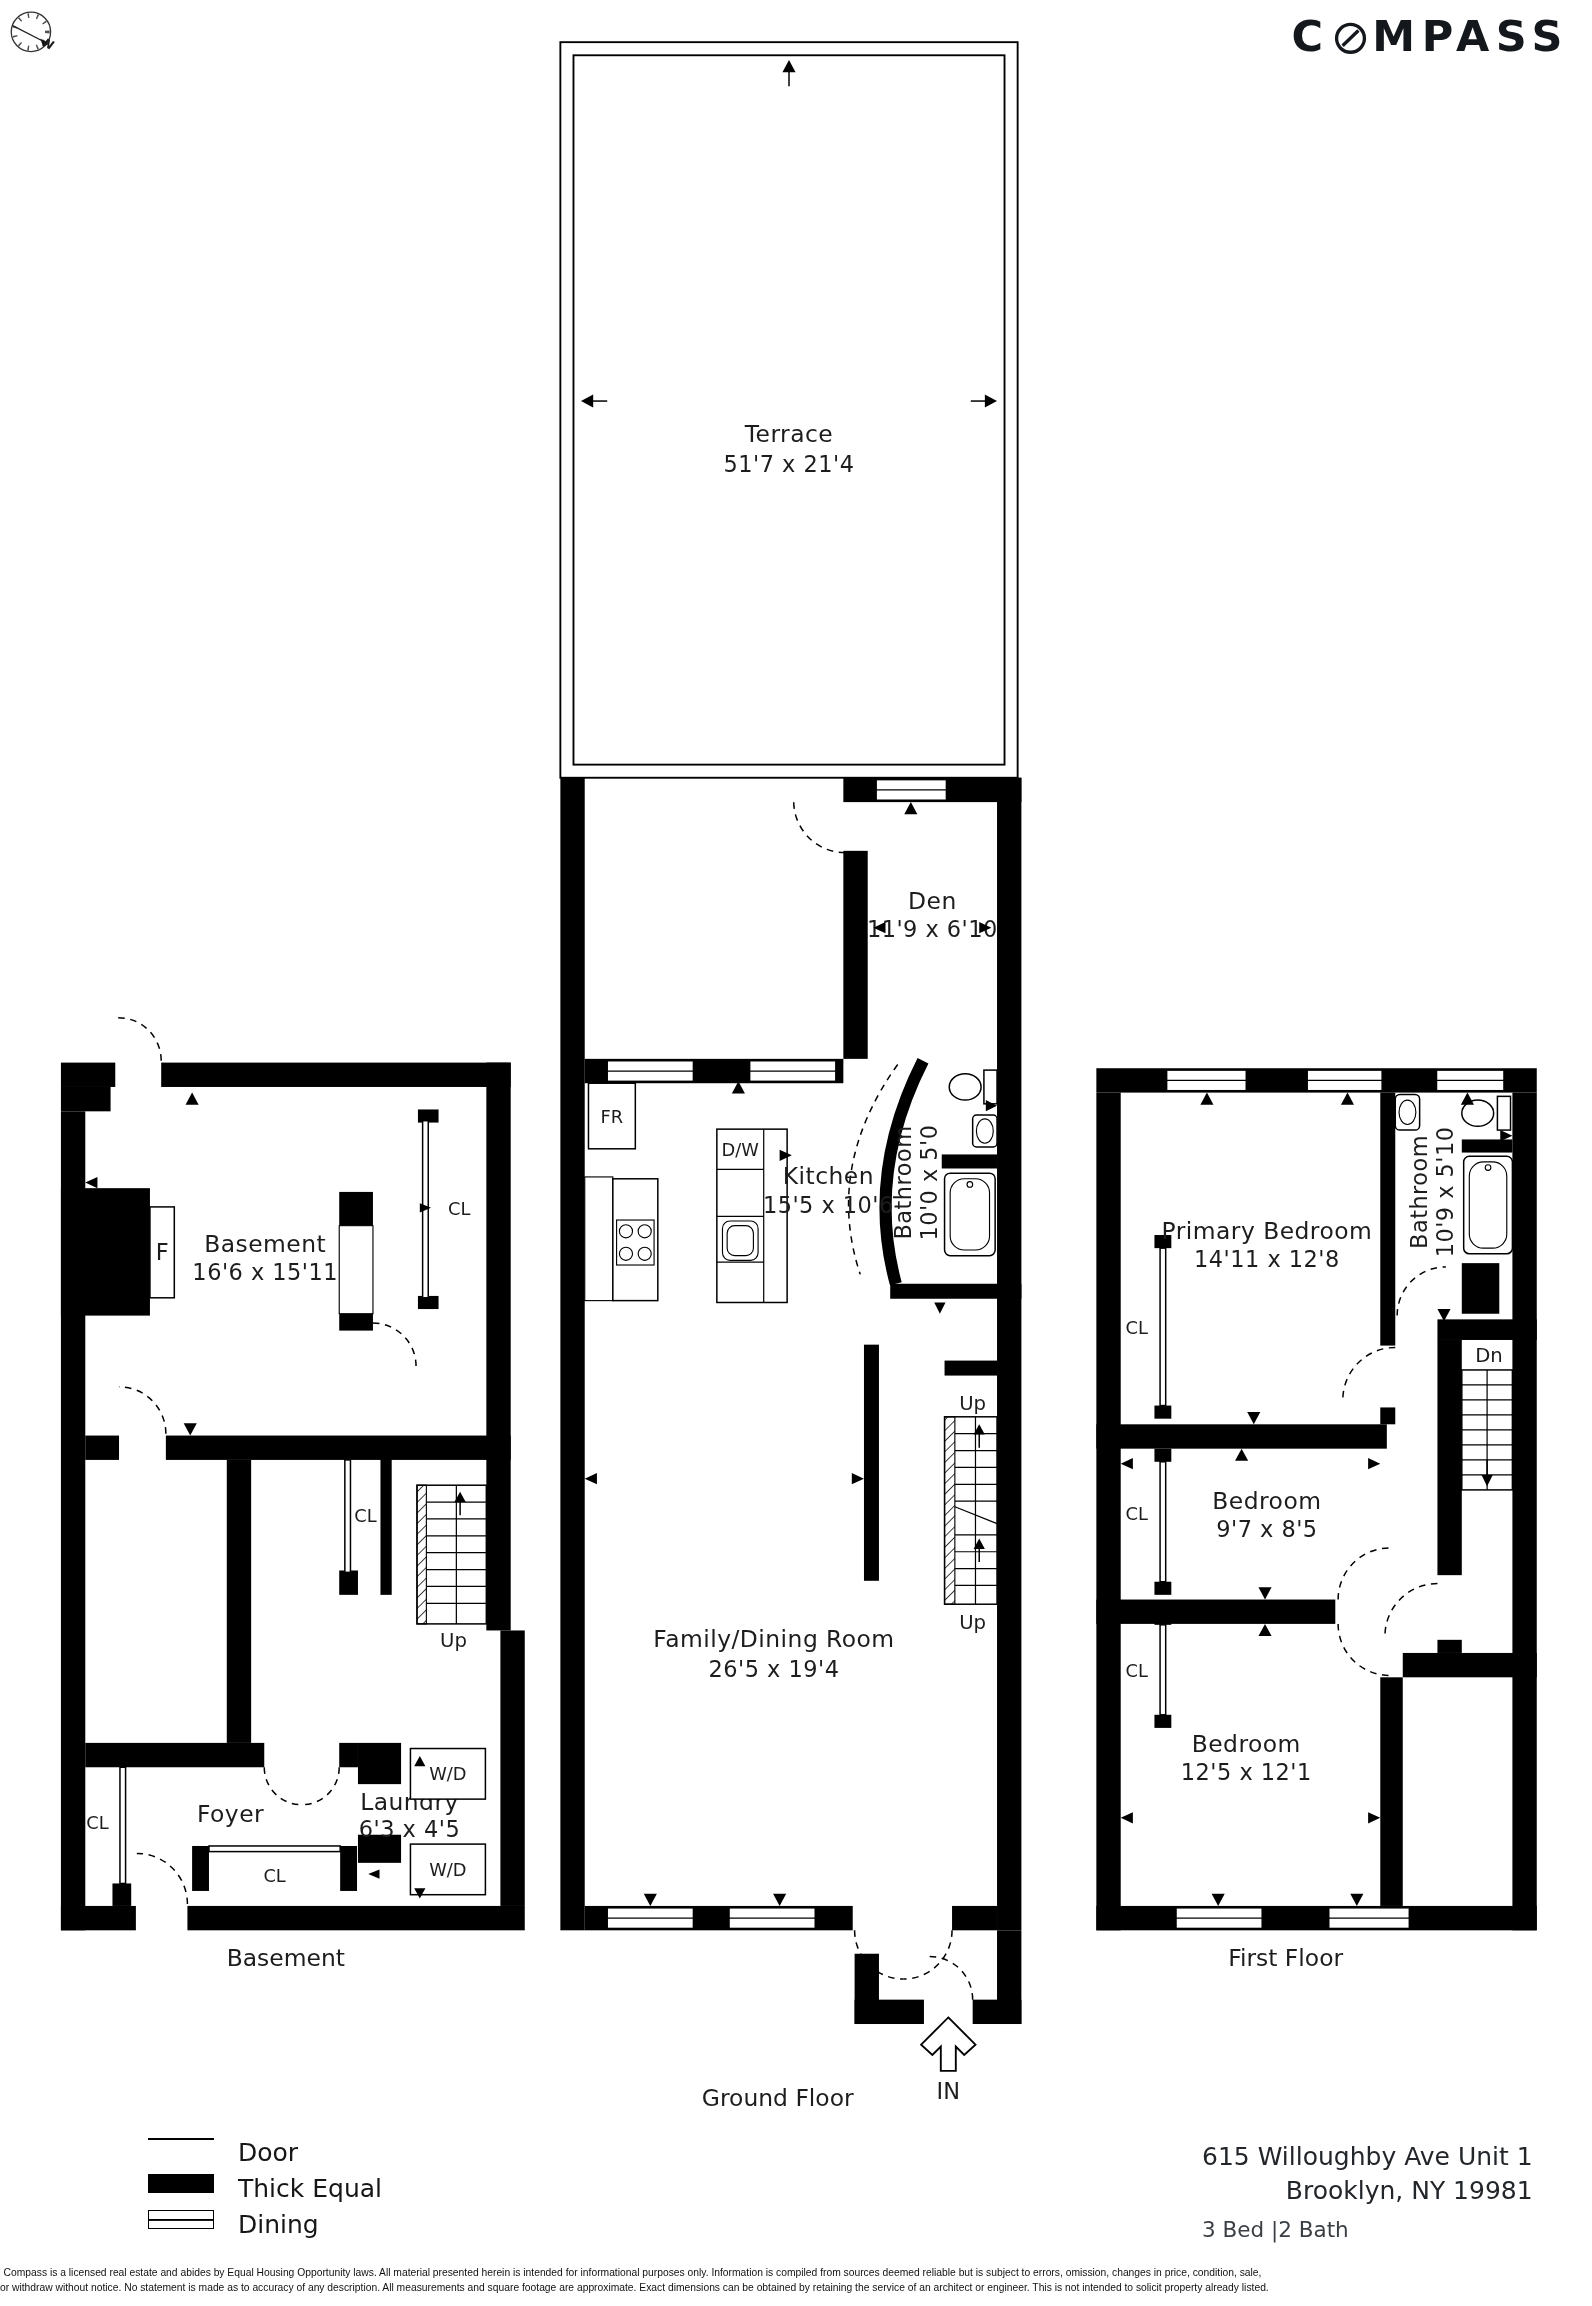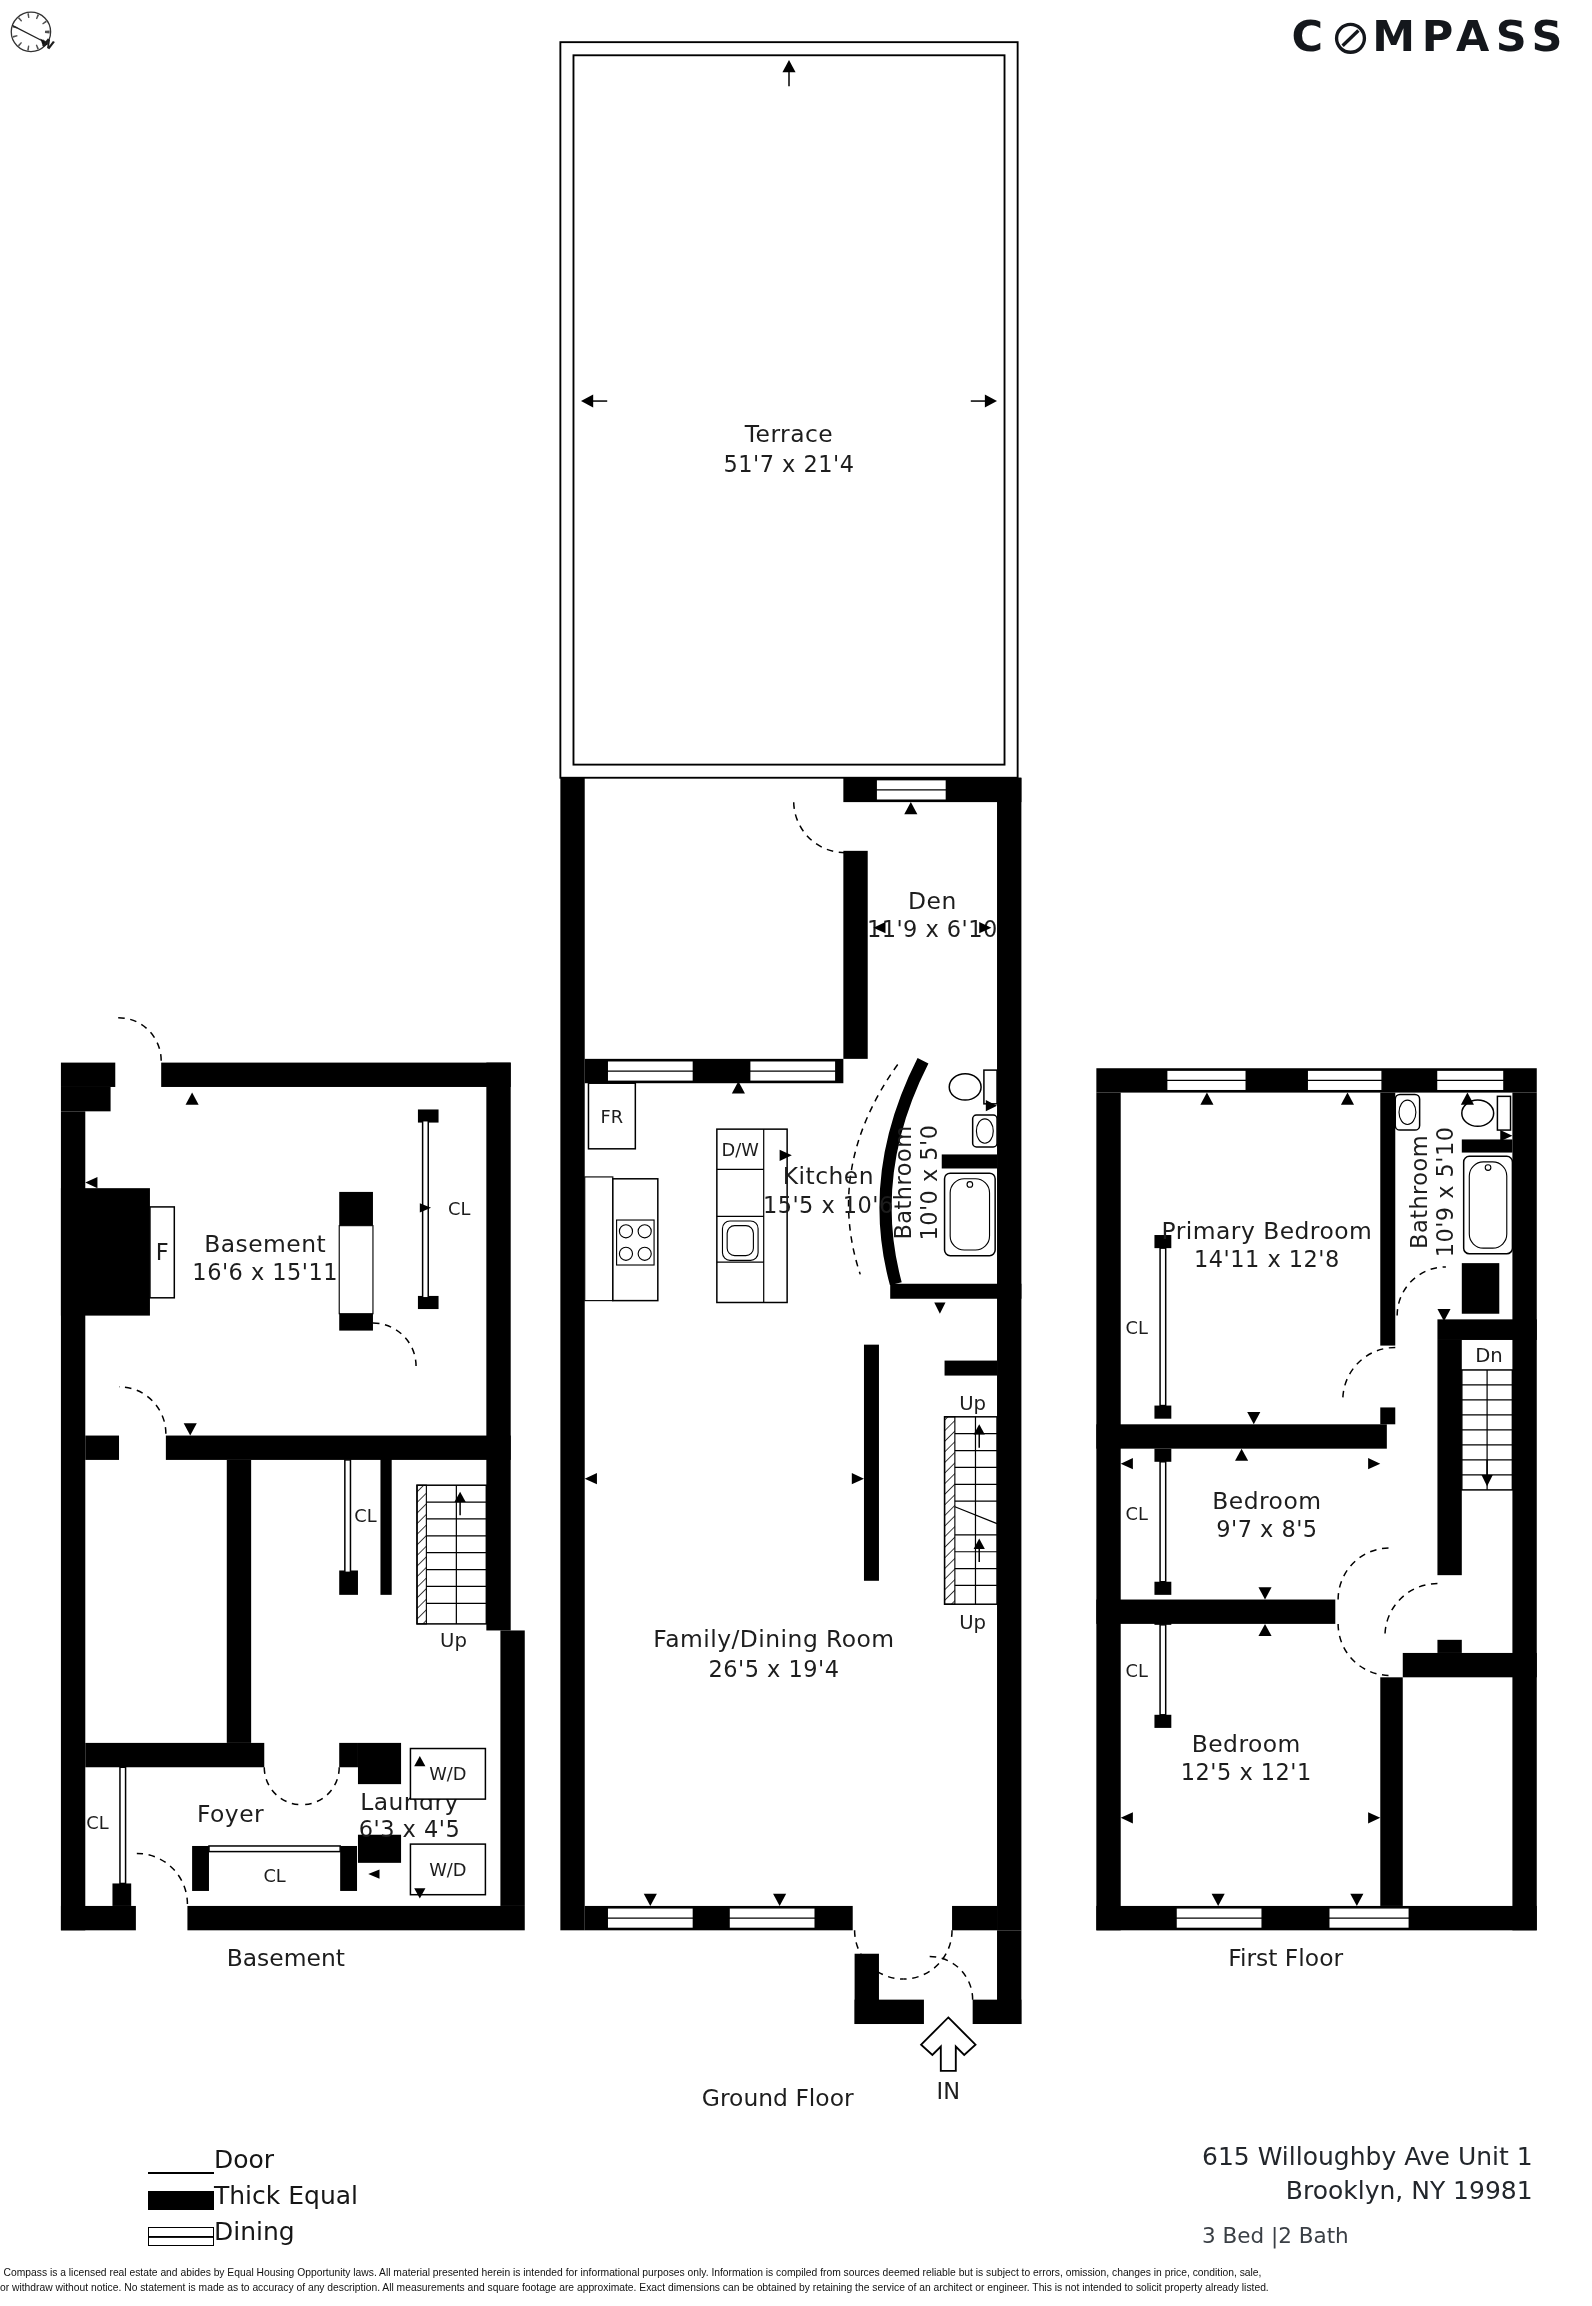--- a/index.html
+++ b/index.html
@@ -21,31 +21,31 @@
   .wall{fill:#000;}
   .thin{fill:none;stroke:#000;stroke-width:2;}
   .fixt{fill:#fff;stroke:#000;stroke-width:1.6;}
   .fixt2{fill:#fff;stroke:#000;stroke-width:1.2;}
   .arc{fill:none;stroke:#000;stroke-width:1.6;stroke-dasharray:7 6;}
   .tread{stroke:#000;stroke-width:1.3;}
   .arrow{fill:#000;}
   .stem{stroke:#000;stroke-width:1.6;}
   
   .legend{left:148px;top:2138px;}
-  .legend .row{display:flex;align-items:flex-end;height:36px;}
+  .legend .row{display:flex;align-items:flex-start;gap:24px;height:36px;}
   .legend .sym{width:66px;flex:0 0 66px;}
   .sym-door{height:1.9px;background:#000;}
   .sym-wall{height:19px;background:#000;}
   .sym-window{height:19px;border:1.9px solid #000;box-sizing:border-box;
               background:linear-gradient(#000,#000) center/100% 1.9px no-repeat;}
   .legend .txt{font-size:25px;color:#161616;}
   
   .address{left:1202px;top:2140px;line-height:34px;}
   .address .l1,.address .l2{font-size:25px;font-weight:500;color:#22262b;text-align:right;}
-  .address .l3{font-size:21.5px;color:#3a3f45;margin-top:11px;}
+  .address .l3{font-size:21.5px;color:#3a3f45;margin-top:5px;}
   
   .disclaimer{left:0;top:2265px;width:1265px;text-align:center;
               font-family:"Liberation Sans",sans-serif;font-size:10.3px;line-height:15px;color:#111;}
   .disclaimer div{white-space:nowrap;}
 </style>
 </head>
 <body>
 
 <div class="page">
 

